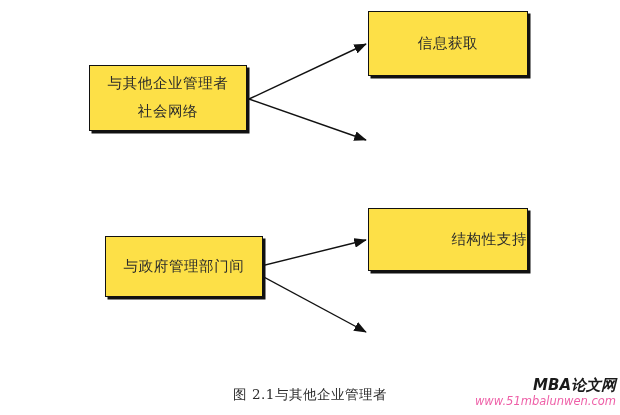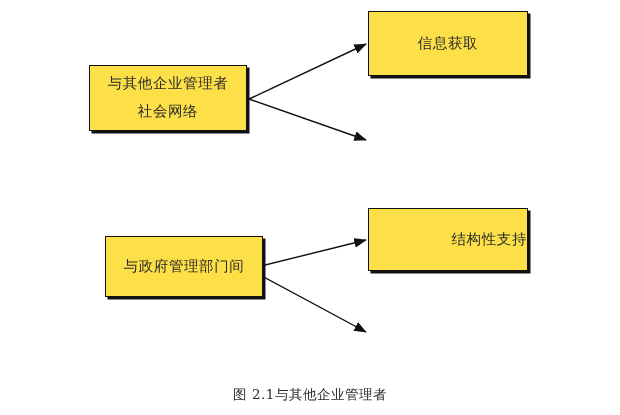--- a/index.html
+++ b/index.html
@@ -144,14 +144,18 @@
 
   <div class="node" id="node-structural-support">
     <span class="line">结构性支持</span>
   </div>
 
 
   <div id="caption">
     <span class="cap-num">图 2.1</span><span class="cap-text">与其他企业管理者</span>
   </div>
 
+  <div id="watermark">
+    <span class="wm-brand">MBA论文网</span>
+    <span class="wm-url">www.51mbalunwen.com</span>
+  </div>
 
 </div>
 
 </body></html>

